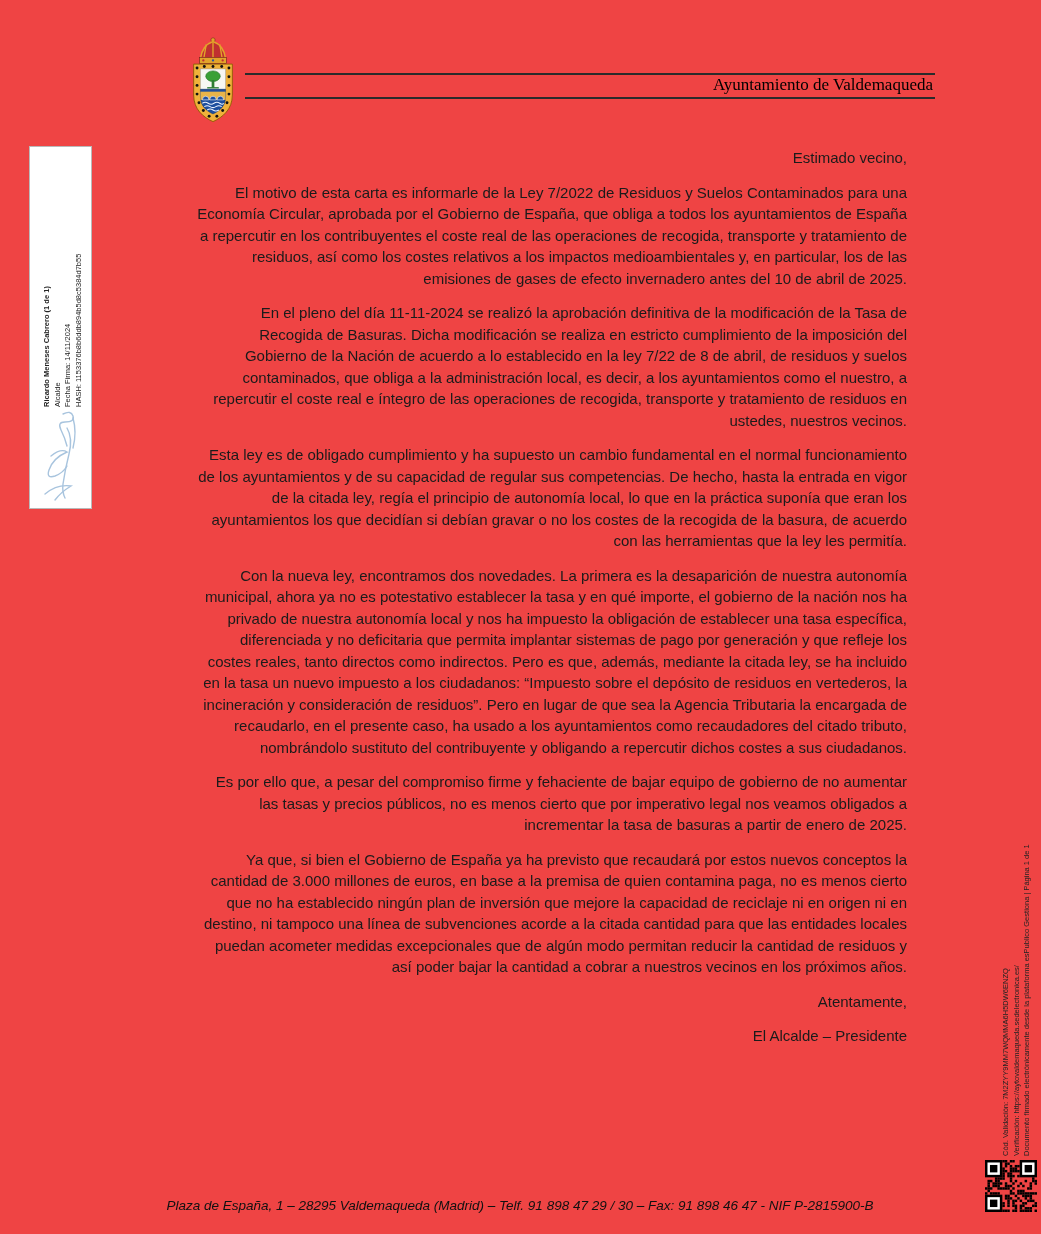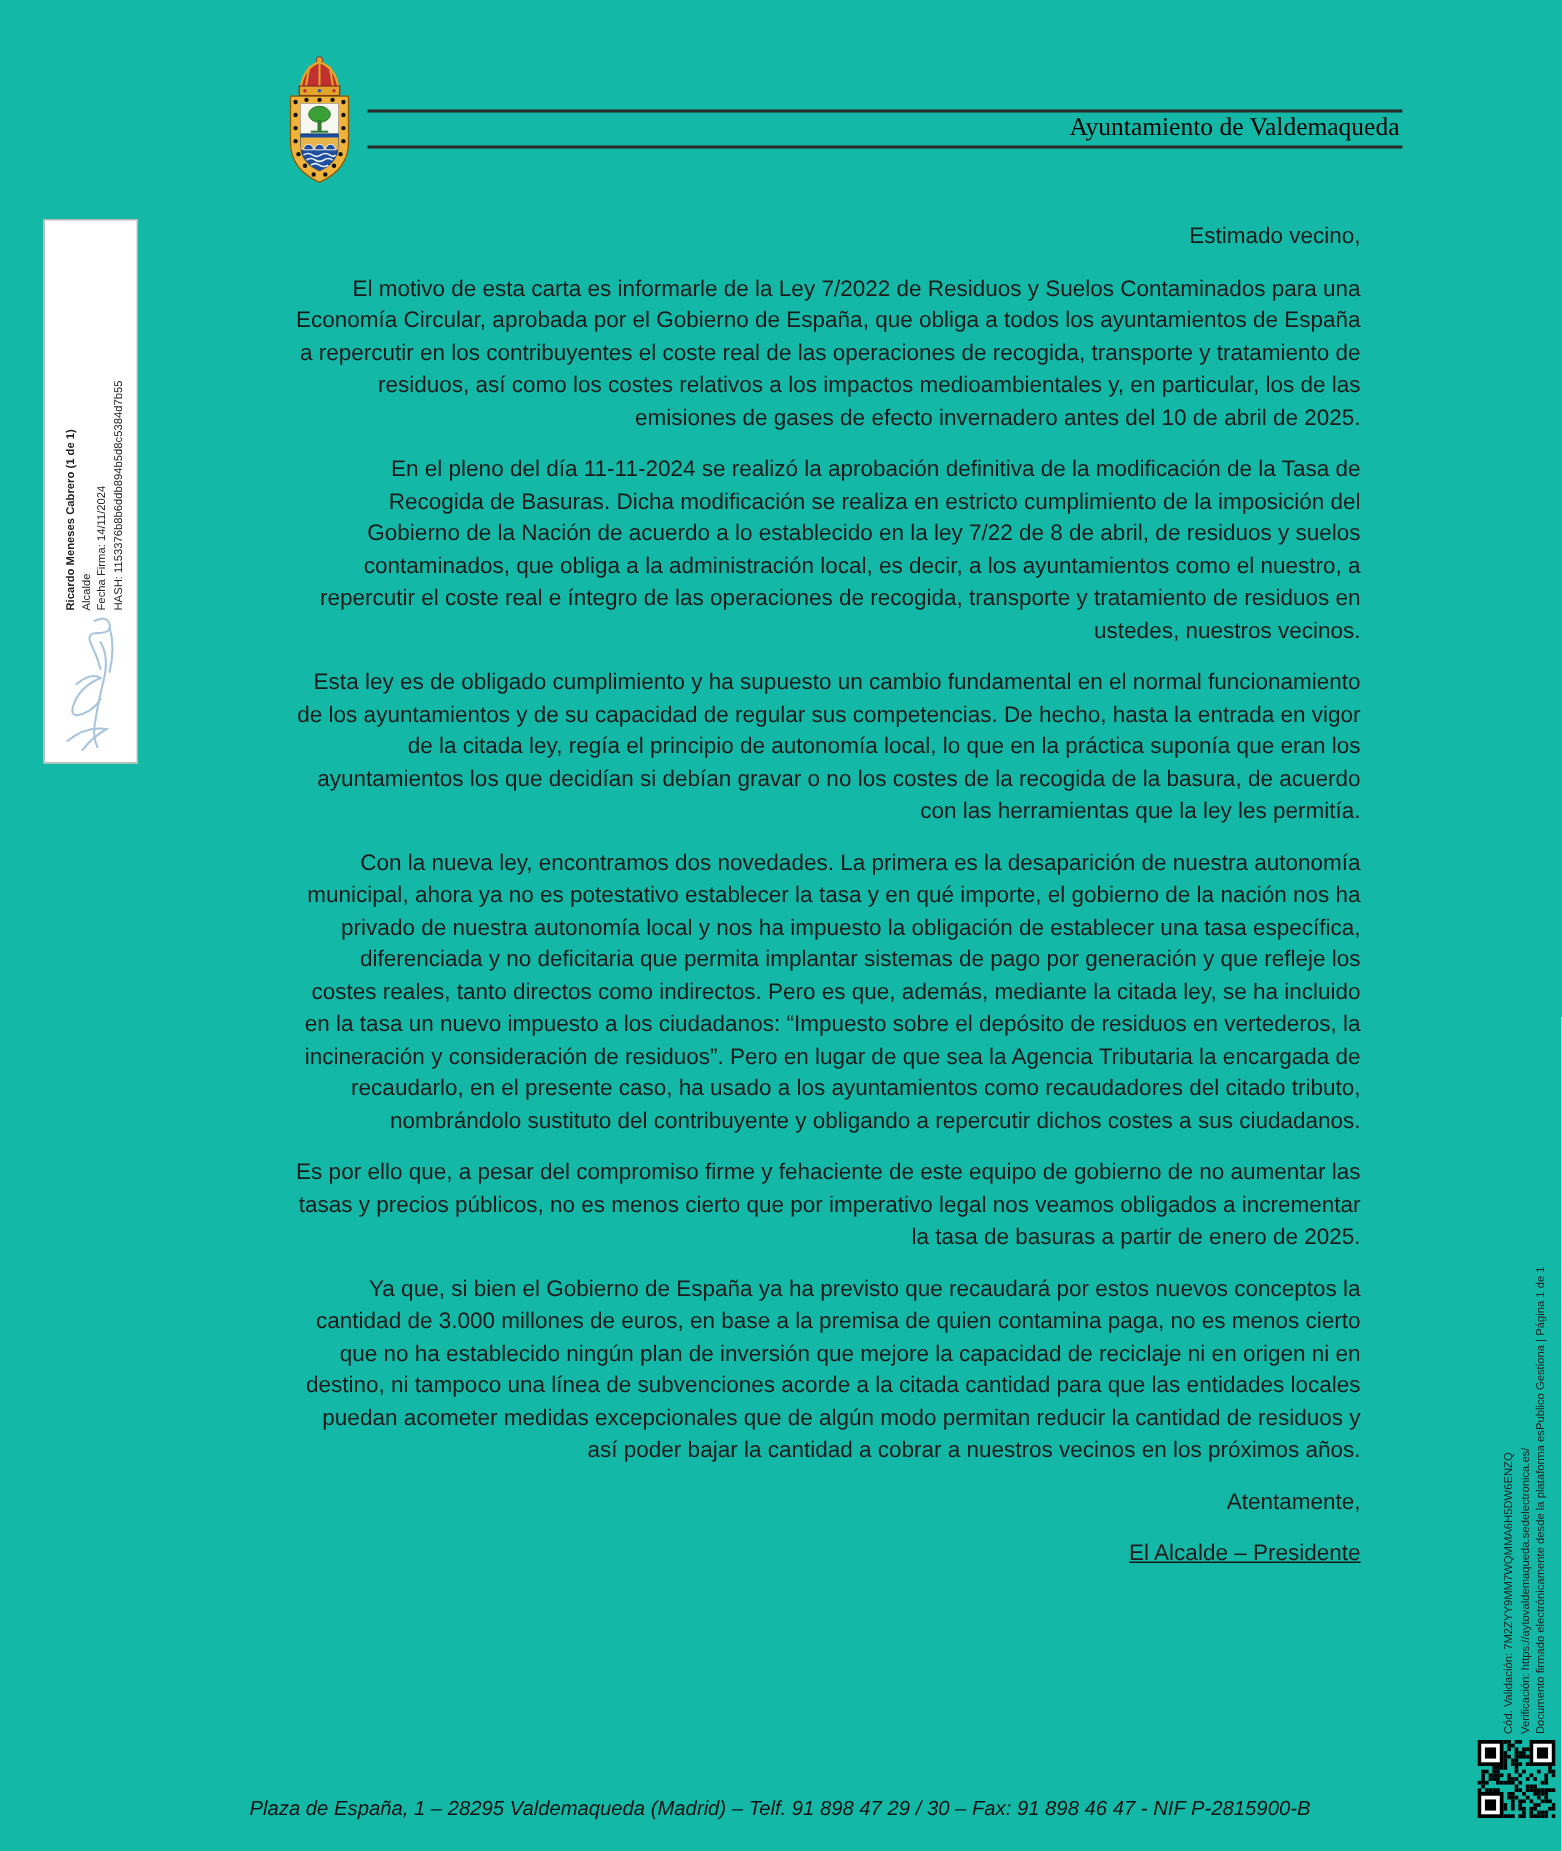--- a/index.html
+++ b/index.html
@@ -1,35 +1,35 @@
 <!DOCTYPE html>
 <html><head>
 <meta charset="utf-8">
 <style>
   html,body{margin:0;padding:0;background:#ffffff;}
-  .page{position:relative;width:1041px;height:1234px;background:#14b8a6;overflow:hidden;
+  .page{position:relative;width:1041px;height:1234px;background:#ef4444;overflow:hidden;
         font-family:"Liberation Sans",sans-serif;color:#1b1b1b;}
 
   
   .crest{position:absolute;left:184px;top:36px;width:58px;height:92px;}
   .hline{position:absolute;left:245px;width:690px;height:0;border-top:2px solid #2b2b2b;}
   .hline1{top:73px;}
   .hline2{top:97px;}
   .header-entity{position:absolute;left:245px;top:75px;width:688px;text-align:right;
         font-family:"Liberation Serif",serif;font-size:17px;color:#000;}
 
   
   .body-col{position:absolute;left:195px;top:147px;width:712px;font-size:15px;
         line-height:21.5px;text-align:justify;}
   .body-col p{margin:0 0 13px 0;text-align:right;}
   .body-col .b{font-weight:normal;}
   .salutation{text-align:left;}
   .closing{text-align:left;}
   .sig-block{text-align:center;margin-top:9px;}
-  .sig-line{margin:0;line-height:22px;text-decoration:underline;}
+  .sig-line{margin:0;line-height:22px;}
 
   
   .footer{position:absolute;left:120px;top:1198px;width:800px;text-align:center;
         font-family:Liberation Sans, sans-serif;font-style:italic;font-size:13.5px;color:#111;}
 
   
   .left-box{position:absolute;left:29px;top:146px;width:61px;height:361px;
         border:1px solid #b9b9b9;background:#fff;}
   .left-stamp-text{position:absolute;left:42px;top:407px;width:258px;height:42px;
         transform:rotate(-90deg);transform-origin:left top;
@@ -96,21 +96,21 @@
   <div class="hline hline2"></div>
   <div class="header-entity">Ayuntamiento de Valdemaqueda</div>
 
   <div class="body-col">
     <p class="salutation">Estimado vecino,</p>
     <div>
         <p><span>El motivo de esta carta es informarle de </span><span class="b">la Ley 7/2022 de Residuos y Suelos Contaminados para una Economía Circular, aprobada por el Gobierno de España, que obliga a todos los ayuntamientos de España a repercutir en los contribuyentes el coste real de las operaciones de recogida, transporte y tratamiento de residuos, así como los costes relativos a los impactos medioambientales y, en particular, los de las emisiones de gases de efecto invernadero antes del 10 de abril de 2025.</span></p>
         <p><span>En el pleno del día </span><span class="b">11-11-2024</span><span> se realizó la </span><span class="b">aprobación definitiva de la modificación de la Tasa de Recogida de Basuras</span><span>. Dicha modificación se realiza en estricto cumplimiento de la </span><span class="b">imposición del Gobierno de la Nación</span><span> de acuerdo a lo establecido en la ley 7/22 de 8 de abril, de residuos y suelos contaminados, que obliga a la administración local, es decir, a los ayuntamientos como el nuestro, a </span><span class="b">repercutir el coste real e íntegro de las operaciones de recogida, transporte y tratamiento de residuos en ustedes, nuestros vecinos</span><span>.</span></p>
         <p><span>Esta ley es de obligado cumplimiento y ha supuesto un cambio fundamental en el normal funcionamiento de los ayuntamientos y de su capacidad de regular sus competencias. De hecho, </span><span class="b">hasta la entrada en vigor de la citada ley</span><span>, regía el principio de autonomía local, lo que en la práctica suponía que eran </span><span class="b">los ayuntamientos</span><span> los que </span><span class="b">decidían si debían gravar o no los costes de la recogida de la basura</span><span>, de acuerdo con las herramientas que la ley les permitía.</span></p>
         <p><span>Con la nueva ley, encontramos dos novedades. La primera es la </span><span class="b">desaparición de nuestra autonomía municipal</span><span>, ahora ya no es potestativo establecer la tasa y en qué importe, el gobierno de la nación nos ha privado de nuestra autonomía local y nos ha impuesto la obligación de establecer una tasa específica, diferenciada y no deficitaria que permita implantar sistemas de pago por generación y que refleje los costes reales, tanto directos como indirectos. Pero es que, además, mediante la citada ley, </span><span class="b">se ha incluido en la tasa un nuevo impuesto a los ciudadanos</span><span>: “Impuesto sobre el depósito de residuos en vertederos, la incineración y consideración de residuos”.  Pero en lugar de que sea la </span><span class="b">Agencia Tributaria</span><span> la encargada de recaudarlo, en el presente caso, </span><span class="b">ha usado a los ayuntamientos como recaudadores del citado tributo</span><span>, nombrándolo sustituto del contribuyente y obligando a repercutir dichos costes a sus ciudadanos.</span></p>
-        <p><span>Es por ello que, a pesar del compromiso firme y fehaciente de este equipo de gobierno de no aumentar las tasas y precios públicos, no es menos cierto que </span><span class="b">por imperativo legal nos veamos obligados a incrementar la tasa de basuras a partir de enero de 2025</span><span>.</span></p>
+        <p><span>Es por ello que, a pesar del compromiso firme y fehaciente de bajar equipo de gobierno de no aumentar las tasas y precios públicos, no es menos cierto que </span><span class="b">por imperativo legal nos veamos obligados a incrementar la tasa de basuras a partir de enero de 2025</span><span>.</span></p>
         <p><span>&nbsp;Ya que, si bien el Gobierno de España ya ha previsto que recaudará por estos nuevos conceptos la cantidad de 3.000 millones de euros, en base a la premisa de quien contamina paga, no es menos cierto que no ha establecido ningún plan de inversión que mejore la capacidad de reciclaje ni en origen ni en destino, ni tampoco una línea de subvenciones acorde a la citada cantidad para que las entidades locales puedan acometer medidas excepcionales que de algún modo permitan reducir la cantidad de residuos y así poder bajar la cantidad a cobrar a nuestros vecinos en los próximos años.</span></p>
       </div>
     <p class="closing">Atentamente,</p>
     <div class="sig-block">
       <p class="sig-line">El Alcalde – Presidente</p>
     </div>
   </div>
 
   <div class="left-box"></div>
   <div class="left-stamp-text">

